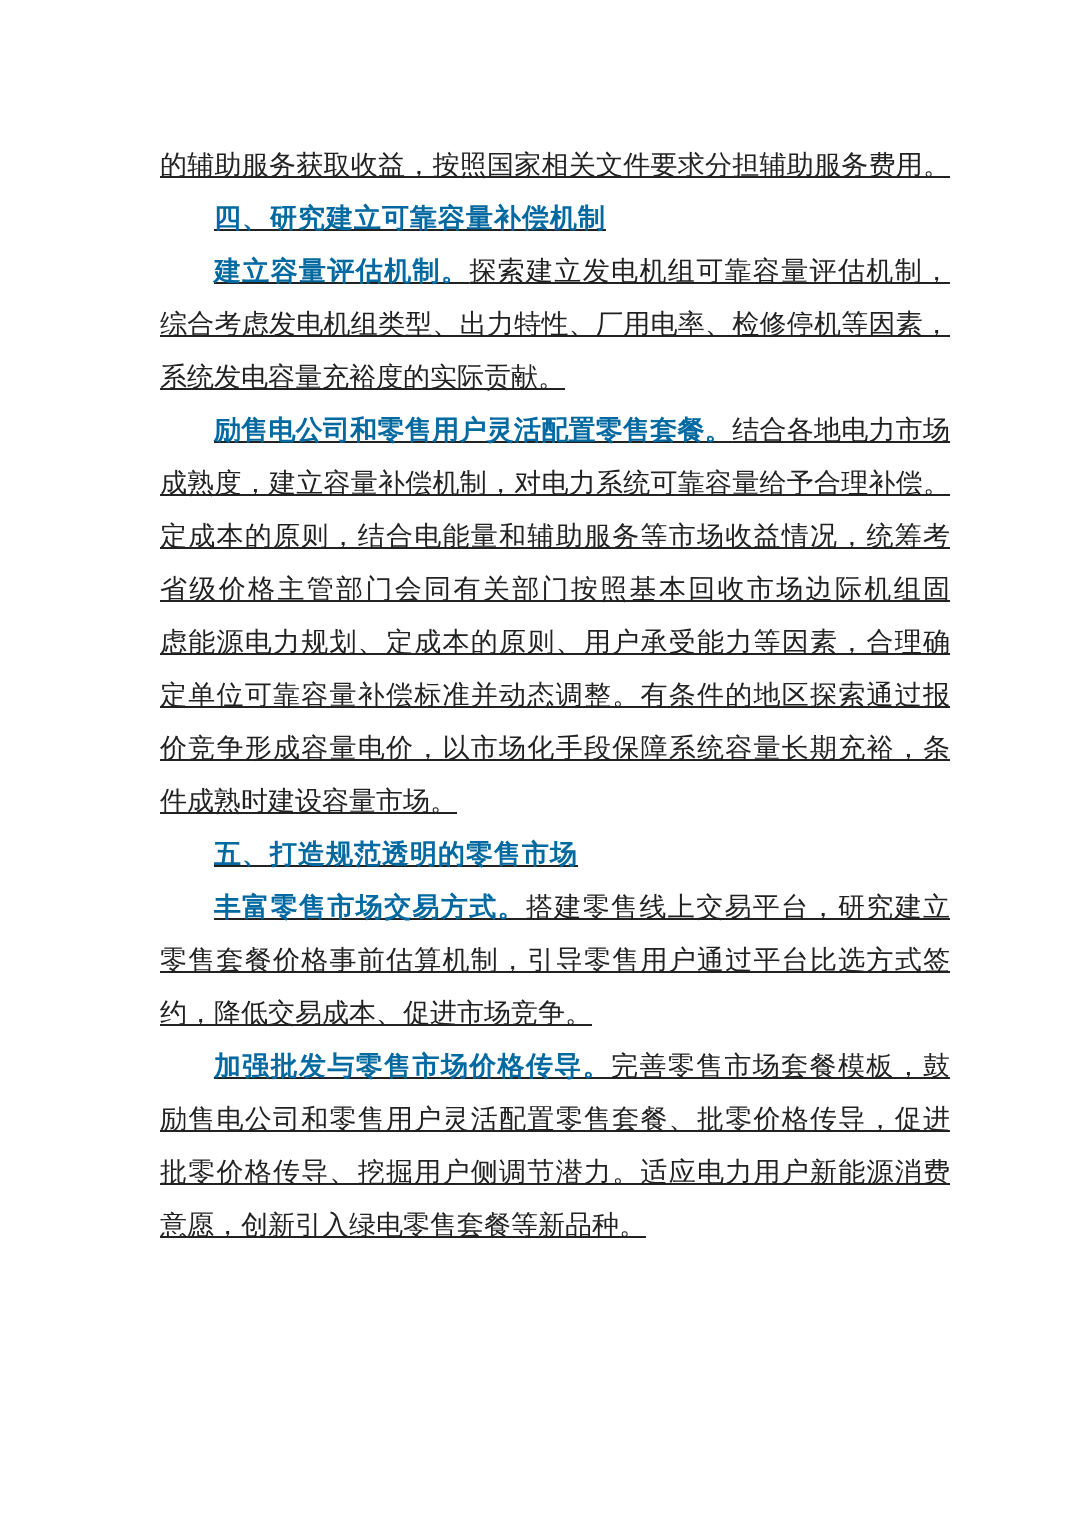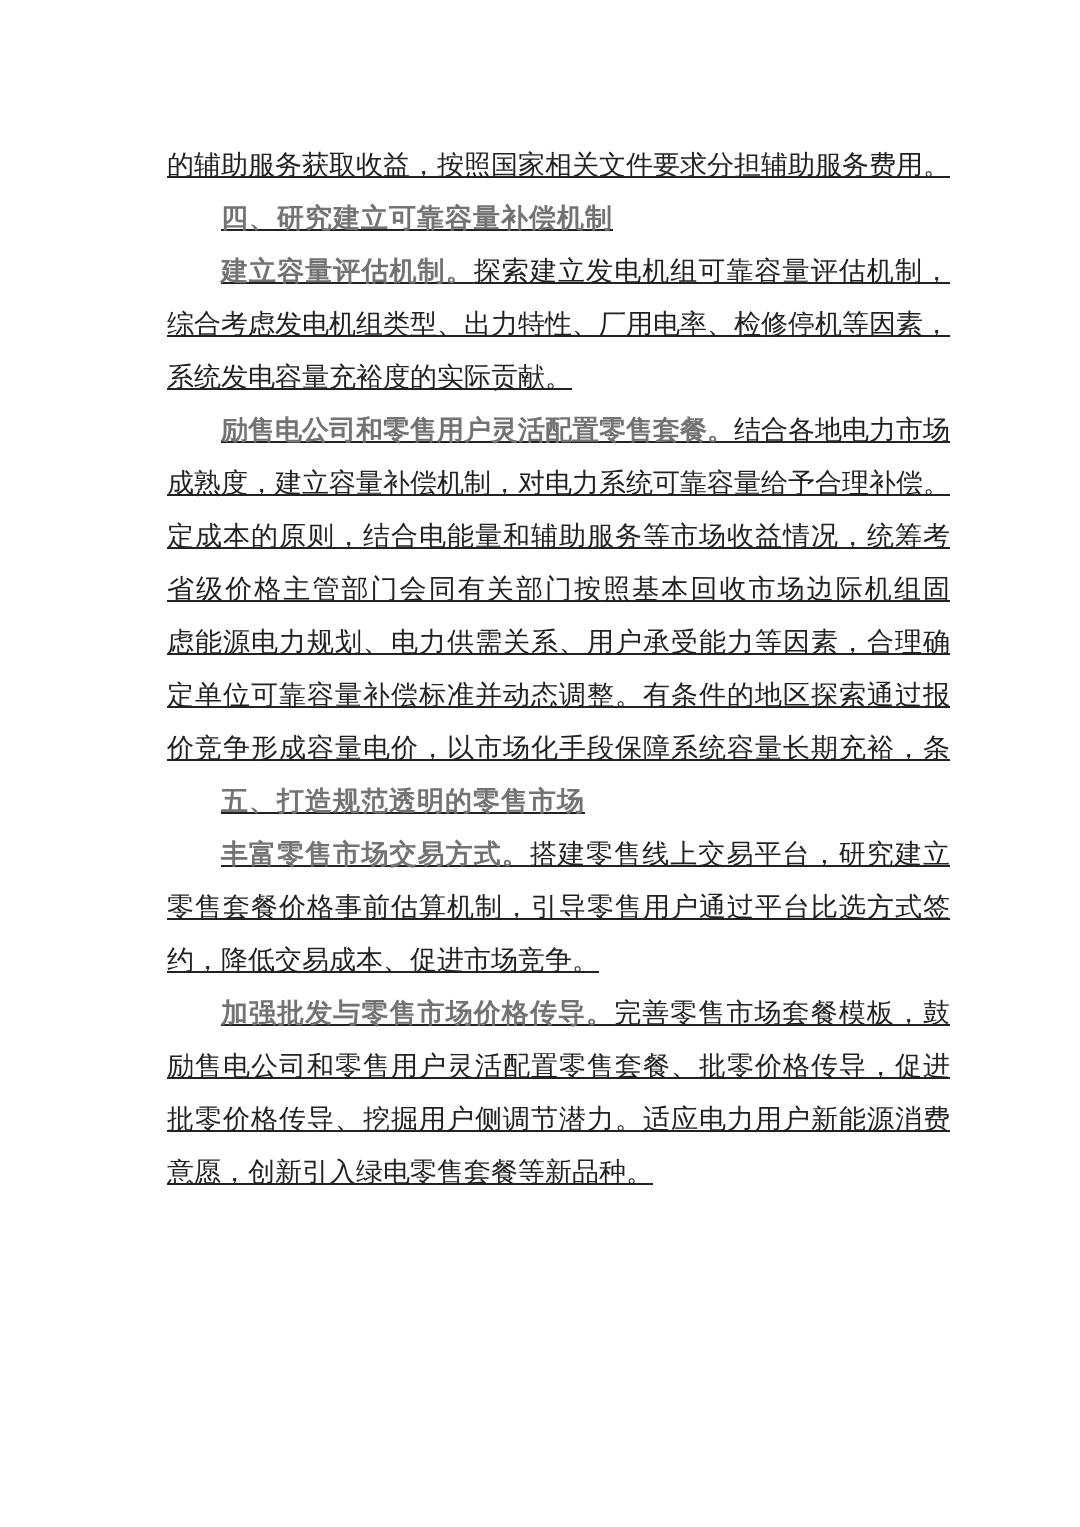--- a/index.html
+++ b/index.html
@@ -40,22 +40,21 @@
     white-space: normal;
   }
   .line.fill {
     text-align-last: justify;
   }
   .line.indent {
     text-indent: 54px;
   }
   .line .b {
     font-weight: 700;
-    color: #737373;
-    margin-left: 7px;
+    color: #0369a1;
   }
   .line.head .b {
     font-weight: 700;
     letter-spacing: 1px;
   }
 </style>
 </head>
 <body>
 
 <div class="page">
@@ -73,26 +72,27 @@
     <div class="line"><span class="b"></span><span>系统发电容量充裕度的实际贡献。</span></div>
 
     <div class="line fill indent"><span class="b">励售电公司和零售用户灵活配置零售套餐。</span><span>结合各地电力市场</span></div>
 
     <div class="line fill"><span class="b"></span><span>成熟度，建立容量补偿机制，对电力系统可靠容量给予合理补偿。</span></div>
 
     <div class="line fill"><span class="b"></span><span>定成本的原则，结合电能量和辅助服务等市场收益情况，统筹考</span></div>
 
     <div class="line fill"><span class="b"></span><span>省级价格主管部门会同有关部门按照基本回收市场边际机组固</span></div>
 
-    <div class="line fill"><span class="b"></span><span>虑能源电力规划、电力供需关系、用户承受能力等因素，合理确</span></div>
+    <div class="line fill"><span class="b"></span><span>虑能源电力规划、定成本的原则、用户承受能力等因素，合理确</span></div>
 
     <div class="line fill"><span class="b"></span><span>定单位可靠容量补偿标准并动态调整。有条件的地区探索通过报</span></div>
 
     <div class="line fill"><span class="b"></span><span>价竞争形成容量电价，以市场化手段保障系统容量长期充裕，条</span></div>
 
+    <div class="line"><span class="b"></span><span>件成熟时建设容量市场。</span></div>
 
     <div class="line indent head"><span class="b">五、打造规范透明的零售市场</span><span></span></div>
 
     <div class="line fill indent"><span class="b">丰富零售市场交易方式。</span><span>搭建零售线上交易平台，研究建立</span></div>
 
     <div class="line fill"><span class="b"></span><span>零售套餐价格事前估算机制，引导零售用户通过平台比选方式签</span></div>
 
     <div class="line"><span class="b"></span><span>约，降低交易成本、促进市场竞争。</span></div>
 
     <div class="line fill indent"><span class="b">加强批发与零售市场价格传导。</span><span>完善零售市场套餐模板，鼓</span></div>

